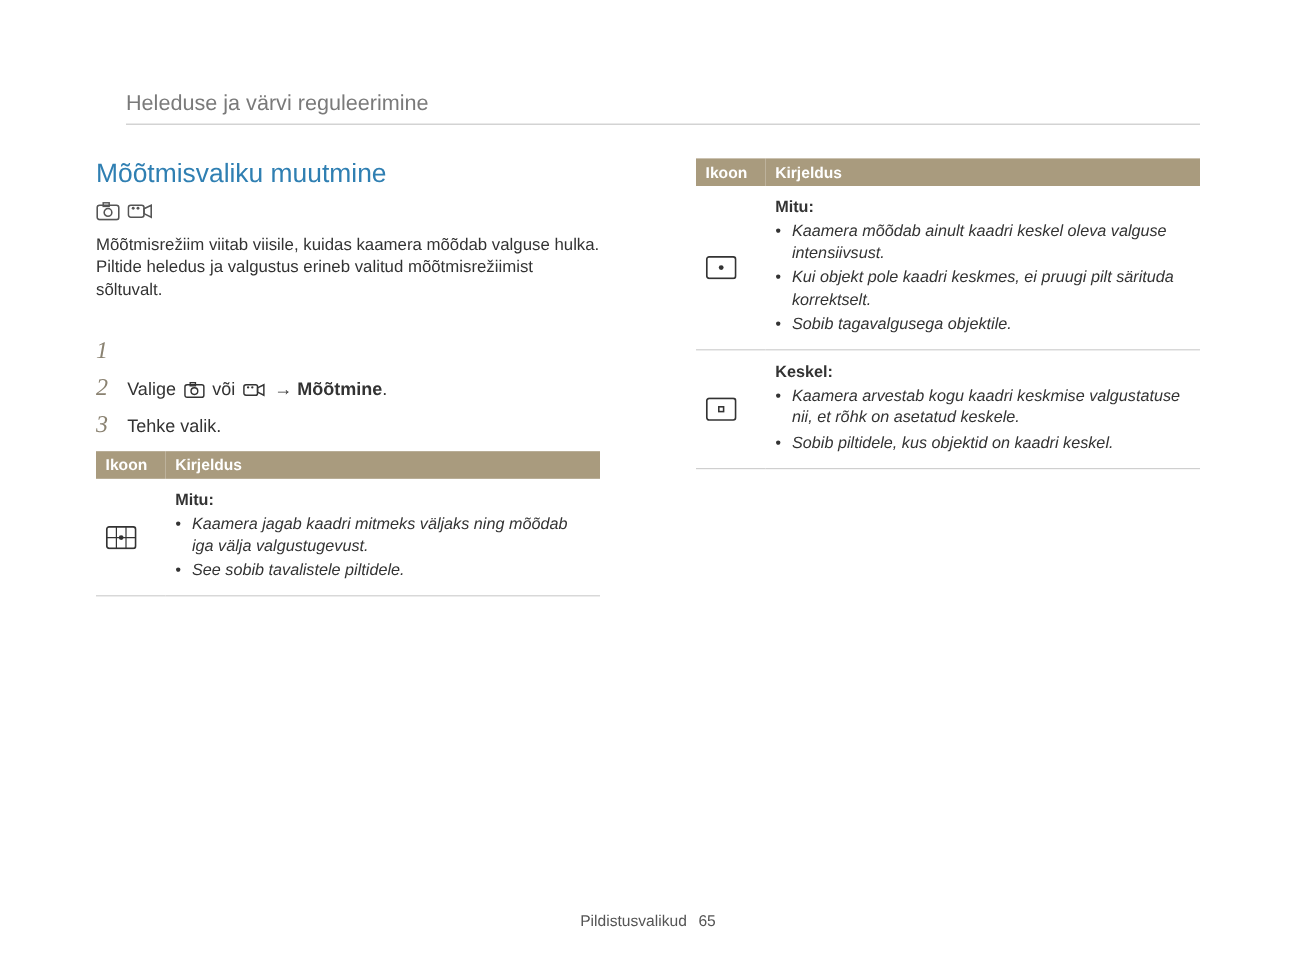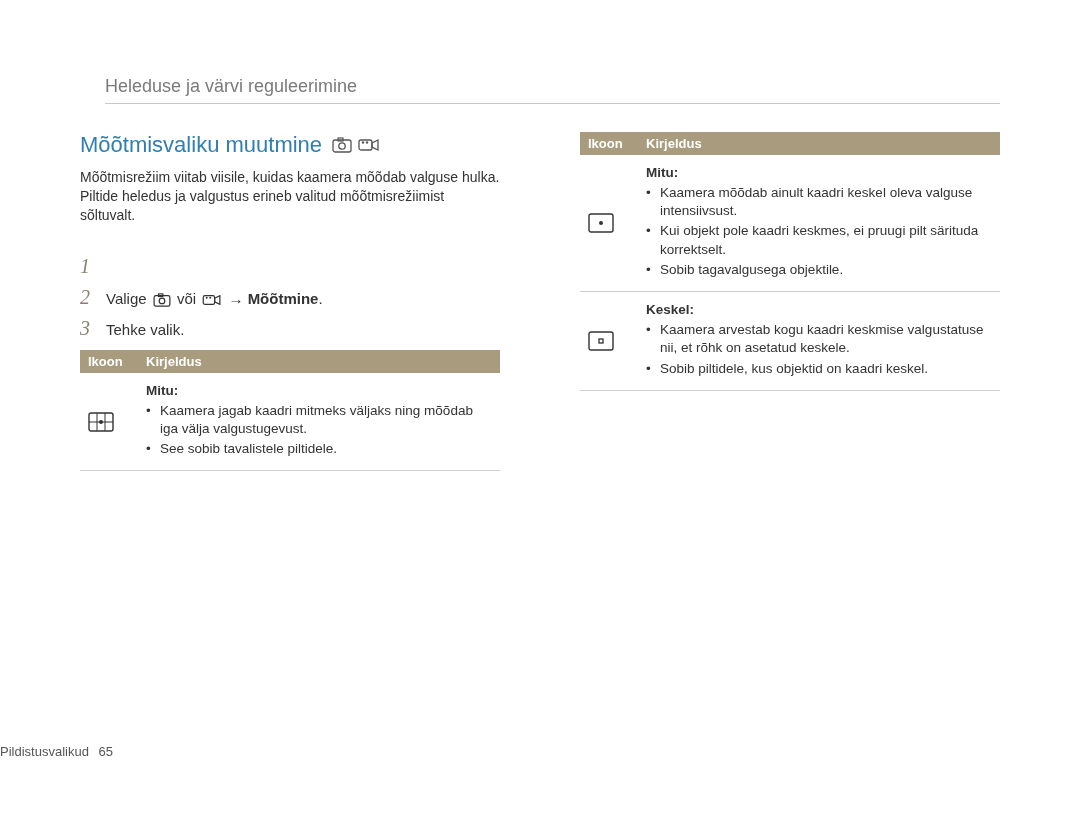--- a/index.html
+++ b/index.html
@@ -29,23 +29,24 @@
     gap: 80px;
   }
   .col {
     flex: 1;
   }
   .section-title {
     color: #2f7fb2;
     font-size: 22px;
     font-weight: 400;
     display: flex;
-    align-items: center;
+    align-items: flex-start;
     gap: 10px;
     margin-bottom: 10px;
+    flex-direction: column;
   }
   .title-icons {
     display: inline-flex;
     gap: 6px;
   }
   .intro-text {
     font-size: 14px;
     color: #333;
     line-height: 1.35;
     margin-bottom: 30px;
@@ -98,28 +99,29 @@
     border-bottom: 1px solid #cfcfcf;
     padding: 10px 8px;
     vertical-align: middle;
     font-size: 13.5px;
   }
   table.spec tbody td.icon-cell {
     text-align: center;
     vertical-align: middle;
   }
   .desc-head { font-weight: bold; margin-bottom: 4px; }
-  .desc-list { list-style: none; padding-left: 0; }
+  .desc-list { list-style: none; padding-left: 0; font-style: italic; }
   .desc-list li { position: relative; padding-left: 14px; line-height: 1.35; margin-bottom: 2px;}
   .desc-list li:before { content: "•"; position: absolute; left: 0; }
 
   .footer {
     position: absolute;
-    bottom: 56px;
+    bottom: 40px;
     left: 0; right: 0;
+    text-align: center;
     color: #555;
     font-size: 13px;
   }
   .footer .pnum { margin-left: 6px; }
 
   
   svg { display: block; }
 </style>
 </head>
 <body>

